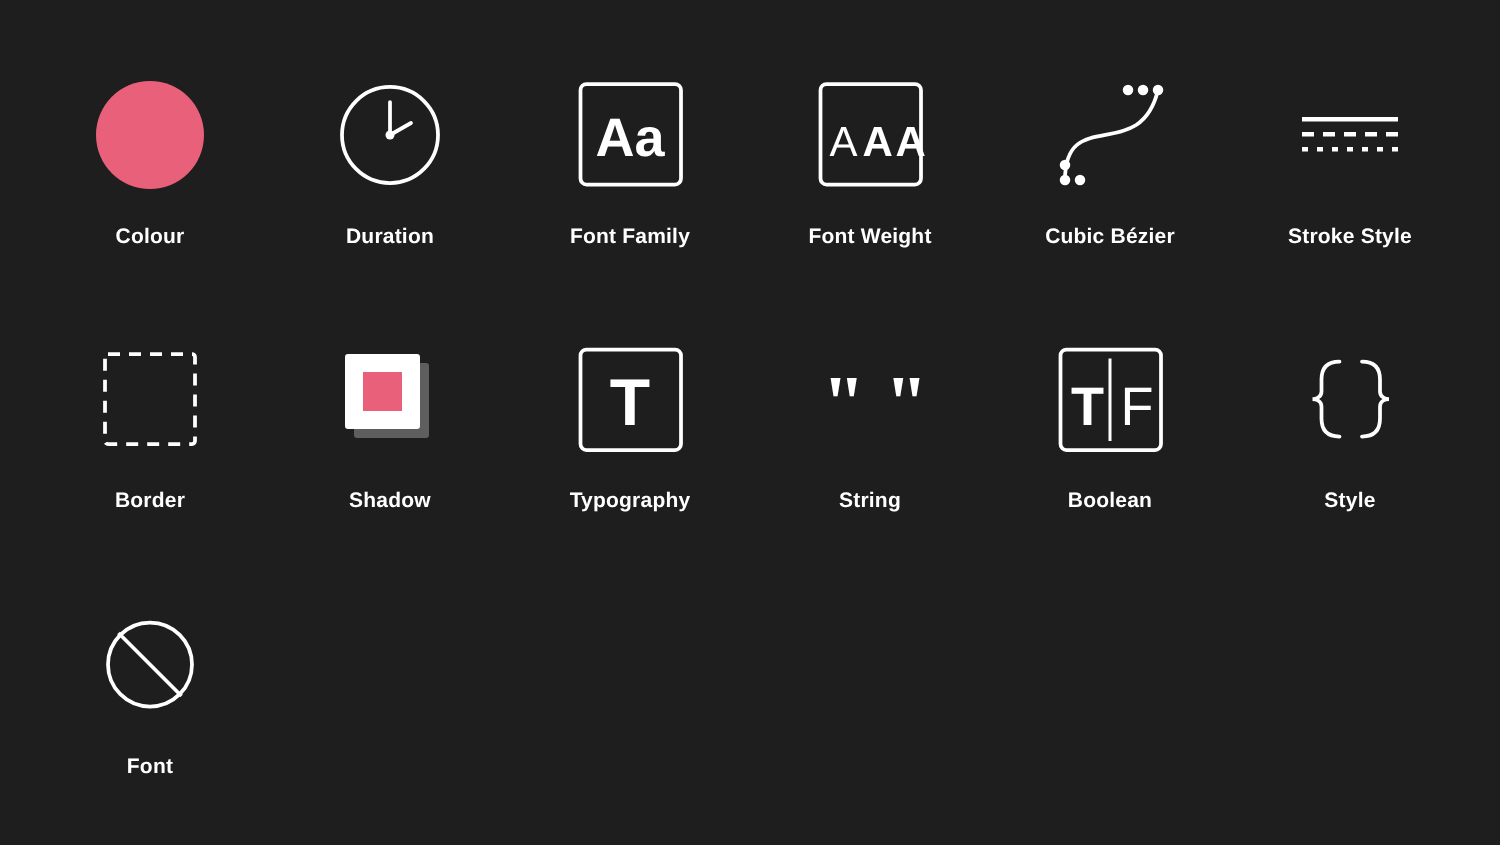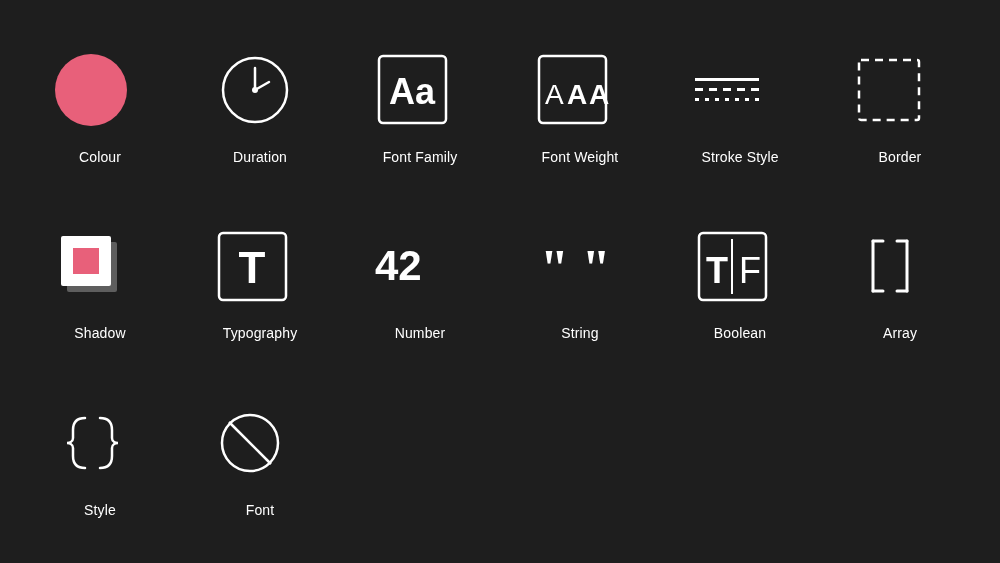--- a/index.html
+++ b/index.html
@@ -26,26 +26,26 @@
       flex-direction: column;
       align-items: center;
       justify-content: center;
       gap: 14px;
     }
     .icon-area {
       width: 90px;
       height: 90px;
       display: flex;
       align-items: center;
-      justify-content: flex-start;
+      justify-content: center;
     }
     .label {
       color: #ffffff;
       font-size: 14px;
-      font-weight: 400;
+      font-weight: 700;
       text-align: center;
       letter-spacing: 0.01em;
     }
 
     
     .colour-circle {
       width: 72px;
       height: 72px;
       border-radius: 50%;
       background: #e8607a;
@@ -122,20 +122,37 @@
       <svg width="75" height="75" viewBox="0 0 75 75" fill="none">
         <rect x="4" y="4" width="67" height="67" stroke="white" stroke-width="2.5" rx="4"></rect>
         <text x="10" y="52" font-size="28" fill="white" font-family="-apple-system, sans-serif" font-weight="300" text-anchor="start">A</text>
         <text x="32" y="52" font-size="28" fill="white" font-family="-apple-system, sans-serif" font-weight="600" text-anchor="start">A</text>
         <text x="54" y="52" font-size="28" fill="white" font-family="-apple-system, sans-serif" font-weight="900" text-anchor="start">A</text>
       </svg>
     </div>
     <span class="label">Font Weight</span>
   </div>
 
+  <div class="cell">
+    <div class="icon-area">
+      <svg width="80" height="80" viewBox="0 0 80 80" fill="none">
+
+        <circle cx="52" cy="10" r="3.5" fill="white"></circle>
+        <circle cx="62" cy="10" r="3.5" fill="white"></circle>
+        <circle cx="72" cy="10" r="3.5" fill="white"></circle>
+
+        <path d="M 10 70 C 10 20, 60 60, 72 10" stroke="white" stroke-width="2.5" fill="none" stroke-linecap="round"></path>
+
+        <circle cx="10" cy="60" r="3.5" fill="white"></circle>
+        <circle cx="10" cy="70" r="3.5" fill="white"></circle>
+        <circle cx="20" cy="70" r="3.5" fill="white"></circle>
+      </svg>
+    </div>
+    <span class="label">Cubic Bézier</span>
+  </div>
 
   <div class="cell">
     <div class="icon-area">
       <div class="stroke-lines">
         <div class="stroke-solid"></div>
         <div class="stroke-dashed"></div>
         <div class="stroke-dotted"></div>
       </div>
     </div>
     <span class="label">Stroke Style</span>
@@ -169,26 +186,20 @@
   <div class="cell">
     <div class="icon-area">
       <svg width="75" height="75" viewBox="0 0 75 75" fill="none">
         <rect x="4" y="4" width="67" height="67" stroke="white" stroke-width="2.5" rx="4"></rect>
         <text x="37" y="54" font-size="44" fill="white" font-family="-apple-system, sans-serif" font-weight="700" text-anchor="middle">T</text>
       </svg>
     </div>
     <span class="label">Typography</span>
   </div>
 
-  <div class="cell">
-    <div class="icon-area">
-      <span class="number-text">42</span>
-    </div>
-    <span class="label">Number</span>
-  </div>
 
   <div class="cell">
     <div class="icon-area">
       <svg width="75" height="60" viewBox="0 0 75 60" fill="none">
         <text x="5" y="50" font-size="52" fill="white" font-family="Georgia, serif" font-weight="700">" "</text>
       </svg>
     </div>
     <span class="label">String</span>
   </div>
 
@@ -197,35 +208,20 @@
       <svg width="75" height="75" viewBox="0 0 75 75" fill="none">
         <rect x="4" y="4" width="67" height="67" stroke="white" stroke-width="2.5" rx="4"></rect>
         <text x="22" y="54" font-size="36" fill="white" font-family="-apple-system, sans-serif" font-weight="700" text-anchor="middle">T</text>
         <line x1="37" y1="10" x2="37" y2="65" stroke="white" stroke-width="2"></line>
         <text x="55" y="54" font-size="36" fill="white" font-family="-apple-system, sans-serif" font-weight="300" text-anchor="middle">F</text>
       </svg>
     </div>
     <span class="label">Boolean</span>
   </div>
 
-  <div class="cell">
-    <div class="icon-area">
-      <svg width="70" height="70" viewBox="0 0 70 70" fill="none">
-
-        <line x1="28" y1="10" x2="18" y2="10" stroke="white" stroke-width="3" stroke-linecap="round"></line>
-        <line x1="18" y1="10" x2="18" y2="60" stroke="white" stroke-width="3" stroke-linecap="round"></line>
-        <line x1="18" y1="60" x2="28" y2="60" stroke="white" stroke-width="3" stroke-linecap="round"></line>
-
-        <line x1="42" y1="10" x2="52" y2="10" stroke="white" stroke-width="3" stroke-linecap="round"></line>
-        <line x1="52" y1="10" x2="52" y2="60" stroke="white" stroke-width="3" stroke-linecap="round"></line>
-        <line x1="52" y1="60" x2="42" y2="60" stroke="white" stroke-width="3" stroke-linecap="round"></line>
-      </svg>
-    </div>
-    <span class="label">Array</span>
-  </div>
 
   <div class="cell">
     <div class="icon-area">
       <svg width="75" height="70" viewBox="0 0 75 70" fill="none">
 
         <path d="M 30 10 C 22 10, 18 14, 18 22 L 18 30 C 18 34, 14 35, 12 35 C 14 35, 18 36, 18 40 L 18 48 C 18 56, 22 60, 30 60" stroke="white" stroke-width="2.5" fill="none" stroke-linecap="round"></path>
 
         <path d="M 45 10 C 53 10, 57 14, 57 22 L 57 30 C 57 34, 61 35, 63 35 C 61 35, 57 36, 57 40 L 57 48 C 57 56, 53 60, 45 60" stroke="white" stroke-width="2.5" fill="none" stroke-linecap="round"></path>
       </svg>
     </div>

